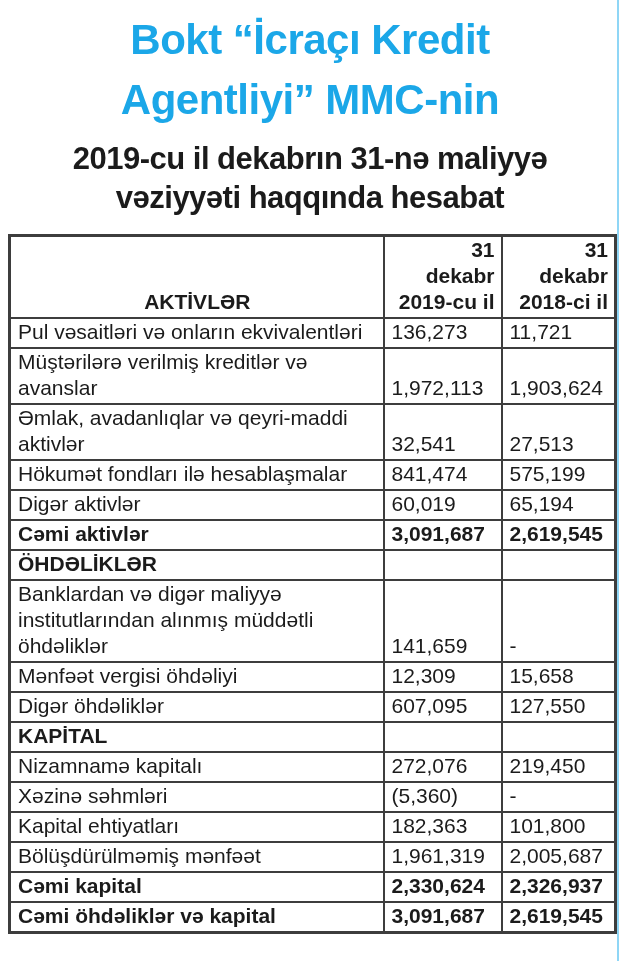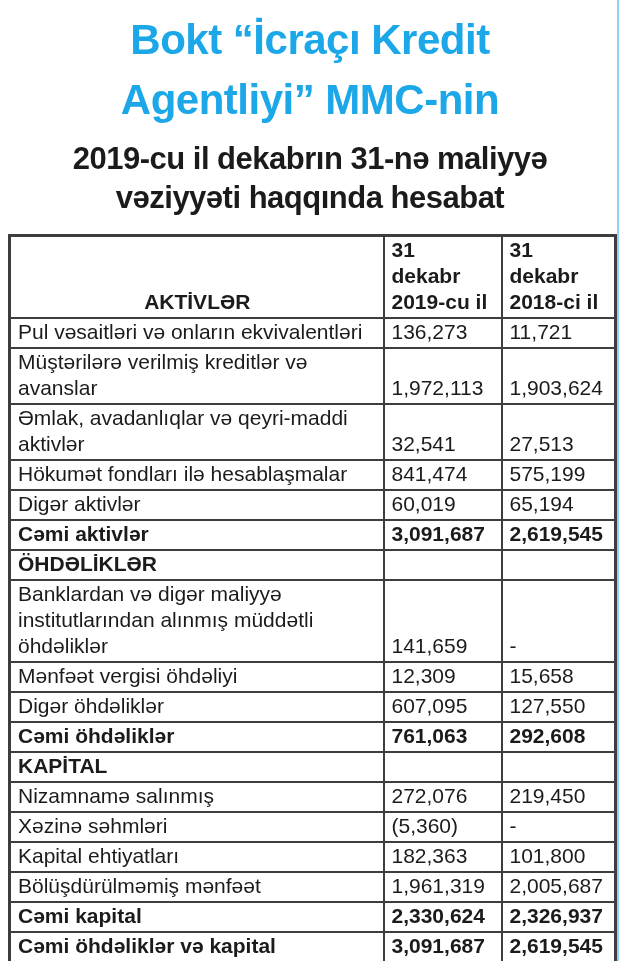--- a/index.html
+++ b/index.html
@@ -58,21 +58,21 @@
     border: 2px solid var(--border_dark);
     font-size: 21px;
     line-height: 26px;
     padding: 0 6px 2px 7px;
     vertical-align: bottom;
     overflow: hidden;
   }
   table.fin thead th { height: 77px; font-weight: bold; }
   th.assets-hd { text-align: center; vertical-align: bottom; padding-bottom: 3px; }
   th.year-hd {
-    text-align: left;
+    text-align: right;
     vertical-align: middle;
     white-space: pre-line;
     padding: 0 2px;
     margin-top: 25px;
   }
   td.lbl { text-align: left; }
   td.num { text-align: left; padding-left: 9px; }
   tr.plain td { font-weight: normal; }
   tr.total td { font-weight: bold; }
   tr.section td.lbl { font-weight: bold; }
@@ -149,32 +149,27 @@
     <tr class="plain h27">
       <td class="lbl">Mənfəət vergisi öhdəliyi</td>
       <td class="num">12,309</td>
       <td class="num">15,658</td>
     </tr>
     <tr class="plain h27">
       <td class="lbl">Digər öhdəliklər</td>
       <td class="num">607,095</td>
       <td class="num">127,550</td>
     </tr>
-    <tr class="total h27">
-      <td class="lbl">Cəmi öhdəliklər</td>
-      <td class="num">761,063</td>
-      <td class="num">292,608</td>
-    </tr>
     <tr class="section h27">
       <td class="lbl">KAPİTAL</td>
       <td class="num"></td>
       <td class="num"></td>
     </tr>
     <tr class="plain h27">
-      <td class="lbl">Nizamnamə salınmış</td>
+      <td class="lbl">Nizamnamə kapitalı</td>
       <td class="num">272,076</td>
       <td class="num">219,450</td>
     </tr>
     <tr class="plain h27">
       <td class="lbl">Xəzinə səhmləri</td>
       <td class="num">(5,360)</td>
       <td class="num">-</td>
     </tr>
     <tr class="plain h27">
       <td class="lbl">Kapital ehtiyatları</td>

